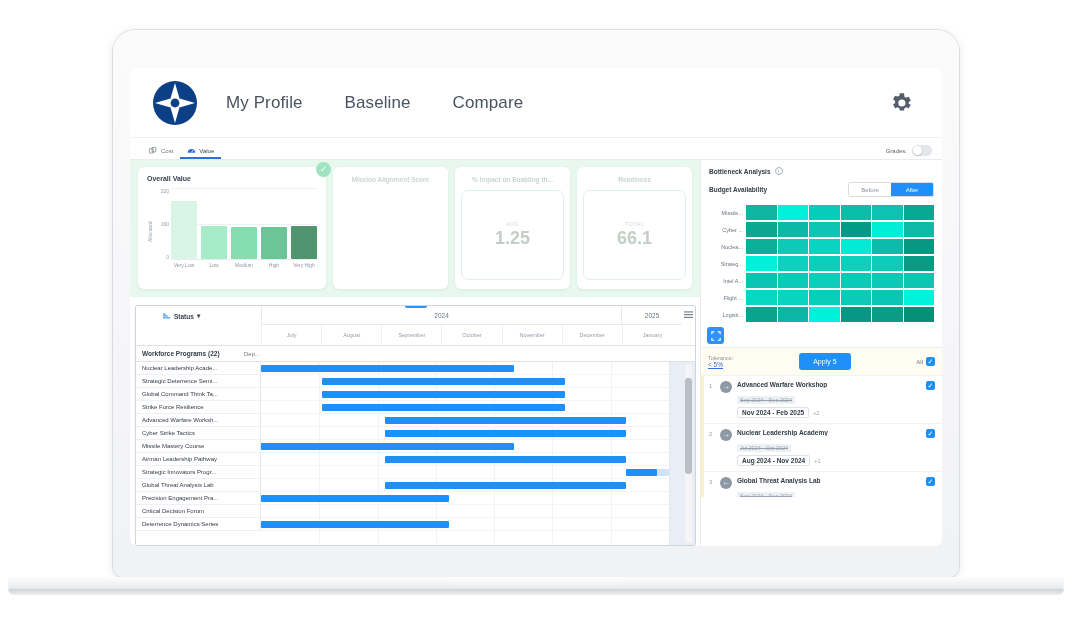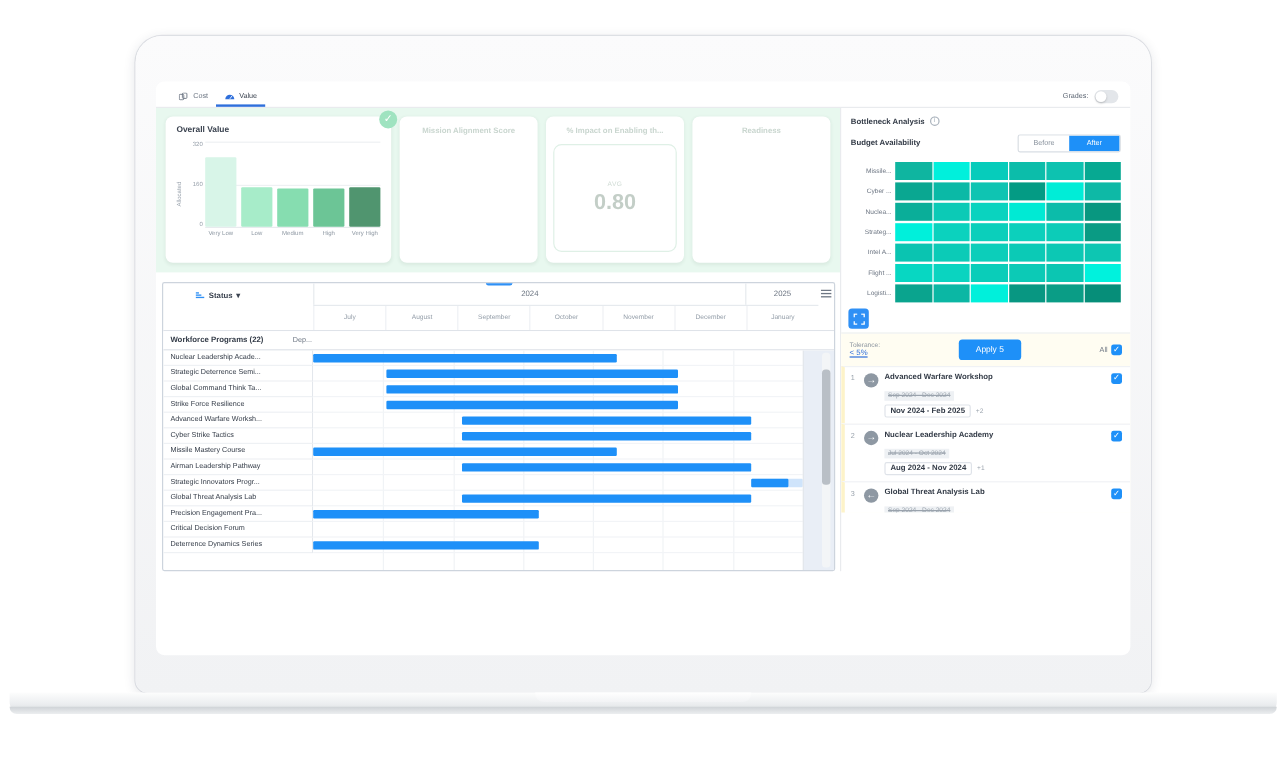--- a/index.html
+++ b/index.html
@@ -307,20 +307,40 @@
   .adj-delta { font-size: 5.5px; color: #9aa3ad; }
 </style>
 </head>
 <body>
 
 <div id="laptop-mockup">
   <div id="laptop-lid"></div>
 
   <div id="laptop-screen">
 
+    <div id="app-header">
+      <svg id="brand-logo" viewBox="0 0 46 46">
+        <circle cx="23" cy="23" r="22" fill="#0b3f86"></circle>
+        <path d="M23 3 L27.5 18.5 L23 23 L18.5 18.5 Z" fill="#fff"></path>
+        <path d="M43 23 L27.5 27.5 L23 23 L27.5 18.5 Z" fill="#fff"></path>
+        <path d="M23 43 L18.5 27.5 L23 23 L27.5 27.5 Z" fill="#fff"></path>
+        <path d="M3 23 L18.5 18.5 L23 23 L18.5 27.5 Z" fill="#fff"></path>
+        <circle cx="23" cy="23" r="4.4" fill="#0b3f86"></circle>
+      </svg>
+
+      <div id="main-nav">
+        <div class="nav-link">My Profile</div>
+        <div class="nav-link">Baseline</div>
+        <div class="nav-link">Compare</div>
+      </div>
+
+      <svg id="settings-gear" viewBox="0 0 24 24" fill="#545d6b">
+        <path d="M19.1 12.9a7.5 7.5 0 000-1.8l2-1.5-2-3.4-2.3.9a7.3 7.3 0 00-1.6-.9L14.8 3h-3.9l-.4 2.2c-.6.2-1.1.5-1.6.9l-2.3-.9-2 3.4 2 1.5a7.5 7.5 0 000 1.8l-2 1.5 2 3.4 2.3-.9c.5.4 1 .7 1.6.9l.4 2.2h3.9l.4-2.2c.6-.2 1.1-.5 1.6-.9l2.3.9 2-3.4zM12.8 15.3a3.3 3.3 0 110-6.6 3.3 3.3 0 010 6.6z"></path>
+      </svg>
+    </div>
 
     <div id="sub-toolbar">
       <div class="sub-tab">
         <svg class="tab-ico" viewBox="0 0 12 9">
           <rect x="0.5" y="2" width="5" height="6" rx="1" fill="none" stroke="#6d7683" stroke-width="1"></rect>
           <rect x="4" y="0.5" width="5" height="6" rx="1" fill="none" stroke="#6d7683" stroke-width="1"></rect>
         </svg>
         <span>Cost</span>
       </div>
       <div class="sub-tab active">
@@ -375,26 +395,30 @@
             </div>
 
             <div class="sum-card metric-card">
               <div class="metric-title">Mission Alignment Score</div>
             </div>
 
             <div class="sum-card metric-card">
               <div class="metric-title">% Impact on Enabling th...</div>
               <div class="metric-inner">
                 <div class="metric-kicker">AVG</div>
-                <div class="metric-value">0.80</div>
+                <div class="metric-value">1.25</div>
               </div>
             </div>
 
             <div class="sum-card metric-card">
               <div class="metric-title">Readiness</div>
+              <div class="metric-inner">
+                <div class="metric-kicker">TOTAL</div>
+                <div class="metric-value">66.1</div>
+              </div>
             </div>
           </div>
         </div>
 
         <div id="gantt-panel">
           <div id="gantt-top-handle"></div>
 
           <div id="gantt-head">
             <div id="gantt-head-left">
               <div id="status-btn">

